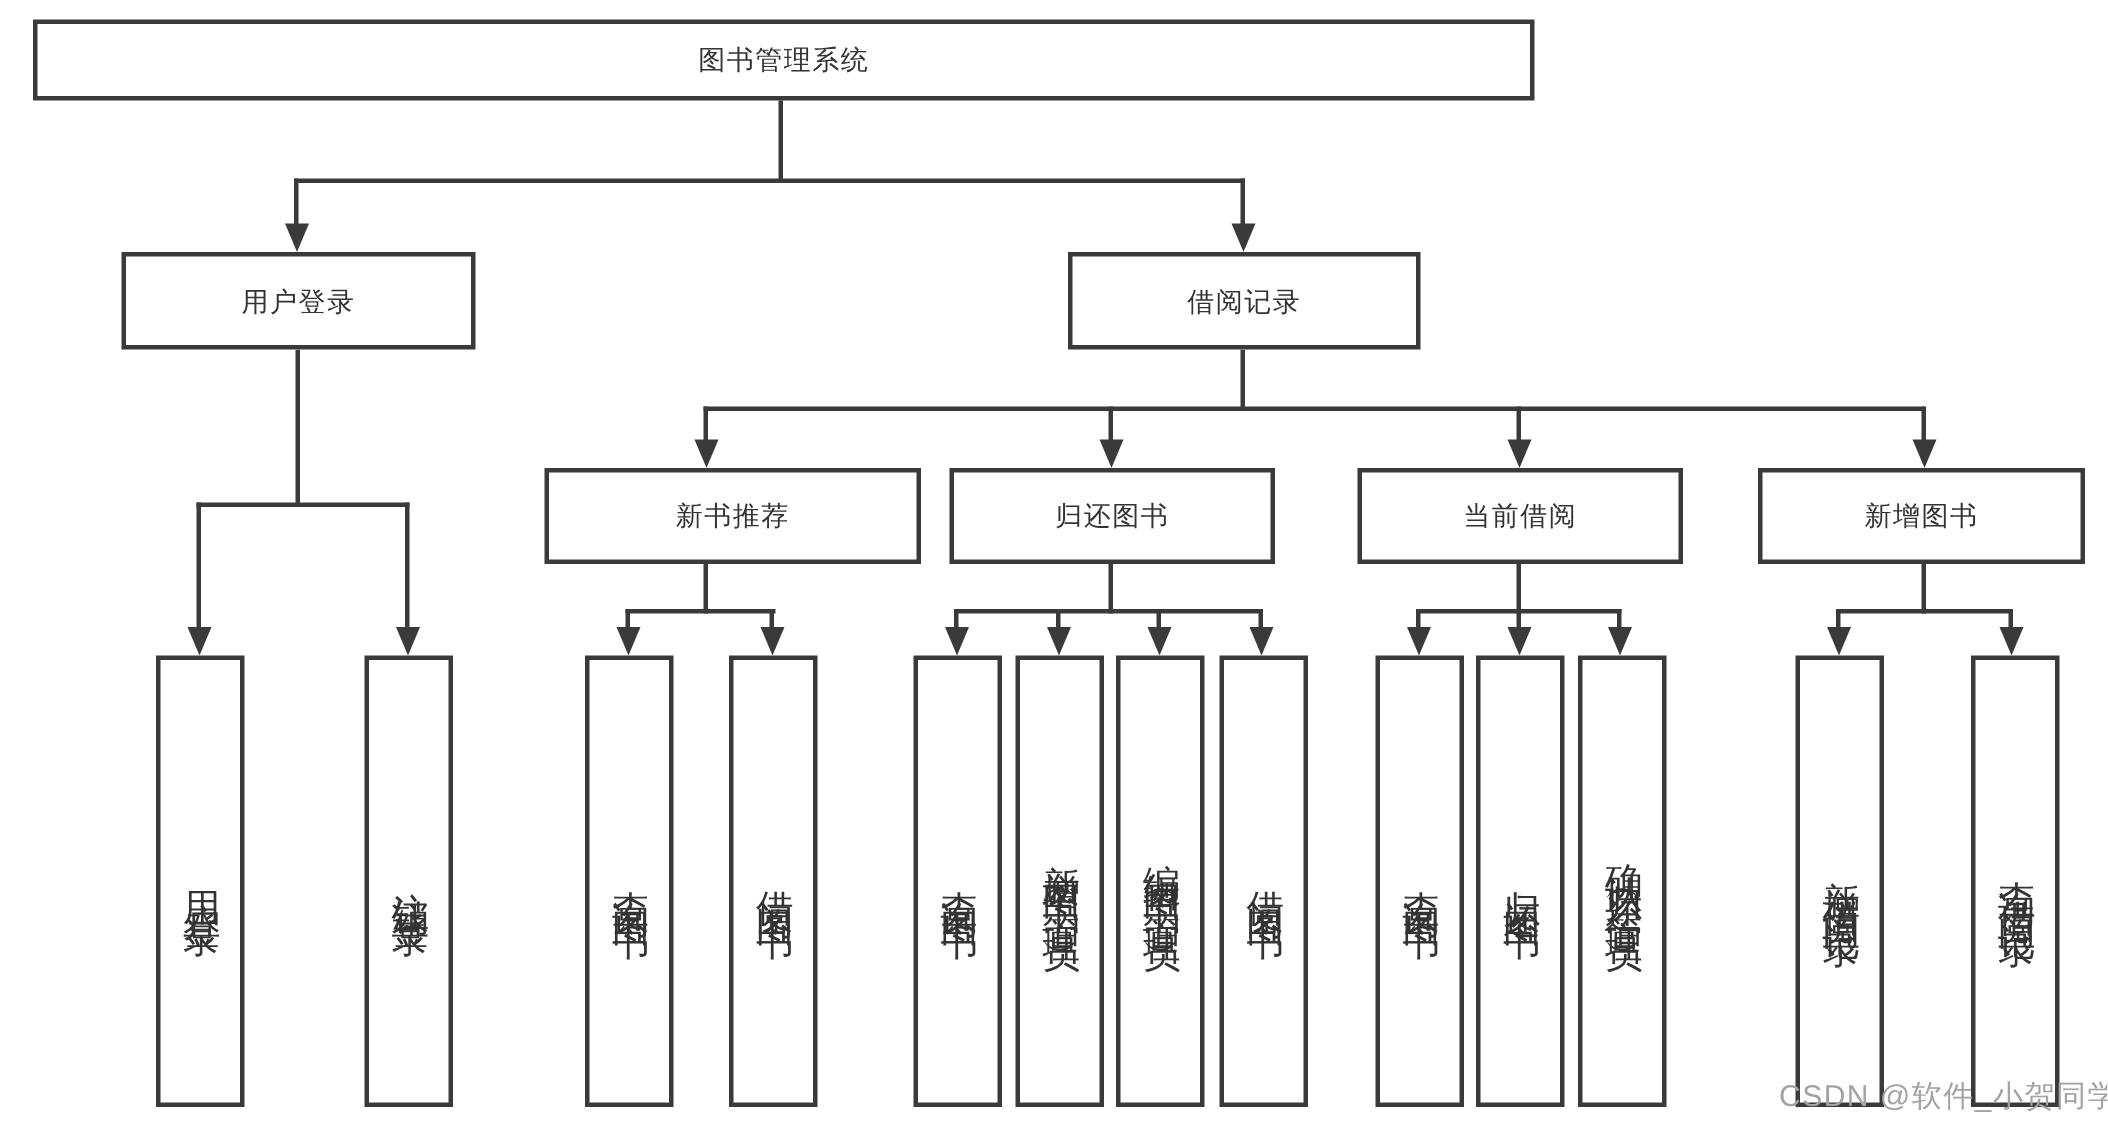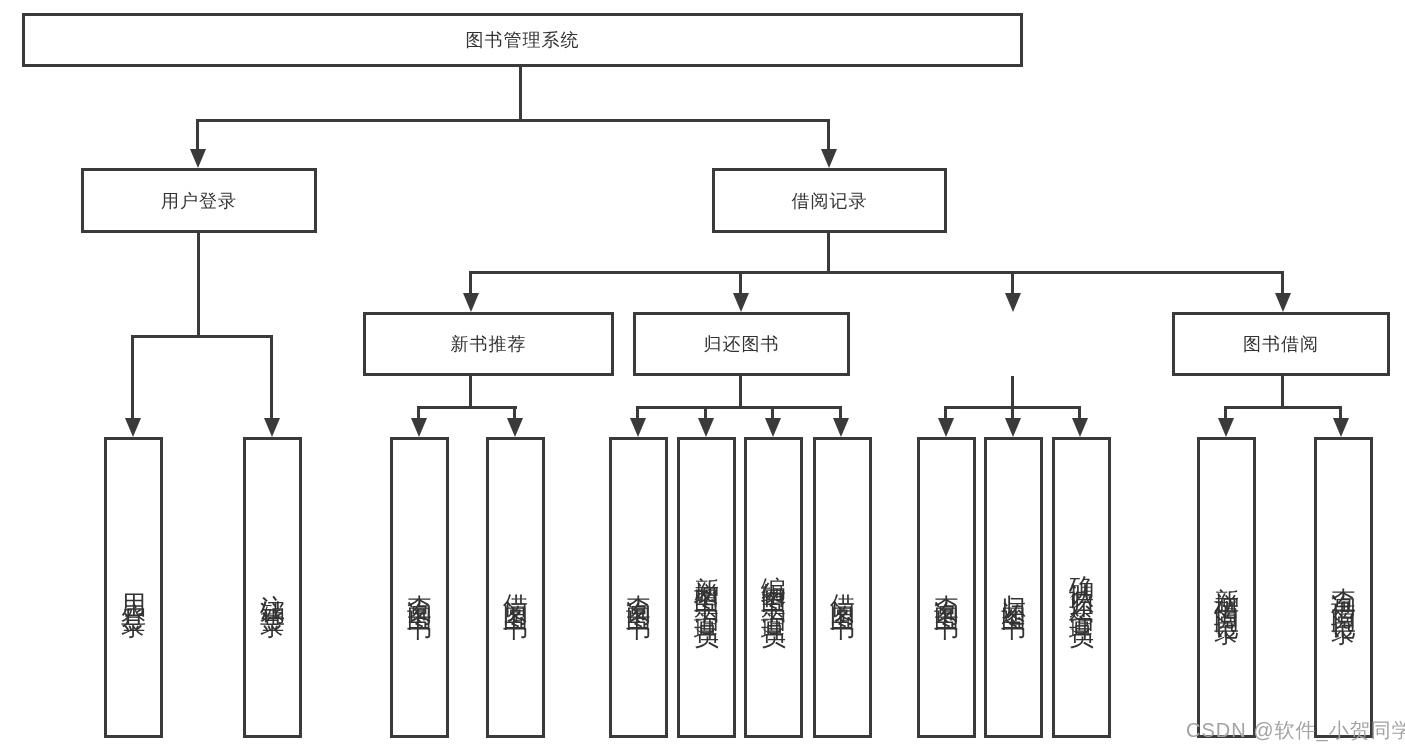--- a/index.html
+++ b/index.html
@@ -136,22 +136,25 @@
   <div class="box" style="left:712px;top:168px;width:235px;height:65px;">
     <span class="hlabel">借阅记录</span>
   </div>
 
   <div class="box" style="left:363px;top:312px;width:251px;height:64px;">
     <span class="hlabel">新书推荐</span>
   </div>
   <div class="box" style="left:633px;top:312px;width:217px;height:64px;">
     <span class="hlabel">归还图书</span>
   </div>
+  <div class="box" style="left:905px;top:312px;width:217px;height:64px;">
+    <span class="hlabel">当前借阅</span>
+  </div>
   <div class="box" style="left:1172px;top:312px;width:218px;height:64px;">
-    <span class="hlabel">图书借阅</span>
+    <span class="hlabel">新增图书</span>
   </div>
 
   <div class="box" style="left:104px;top:437px;width:59px;height:301px;">
     <span class="vlabel">用户登录</span>
   </div>
   <div class="box" style="left:243px;top:437px;width:59px;height:301px;">
     <span class="vlabel">注销登录</span>
   </div>
 
   <div class="box" style="left:390px;top:437px;width:59px;height:301px;">

